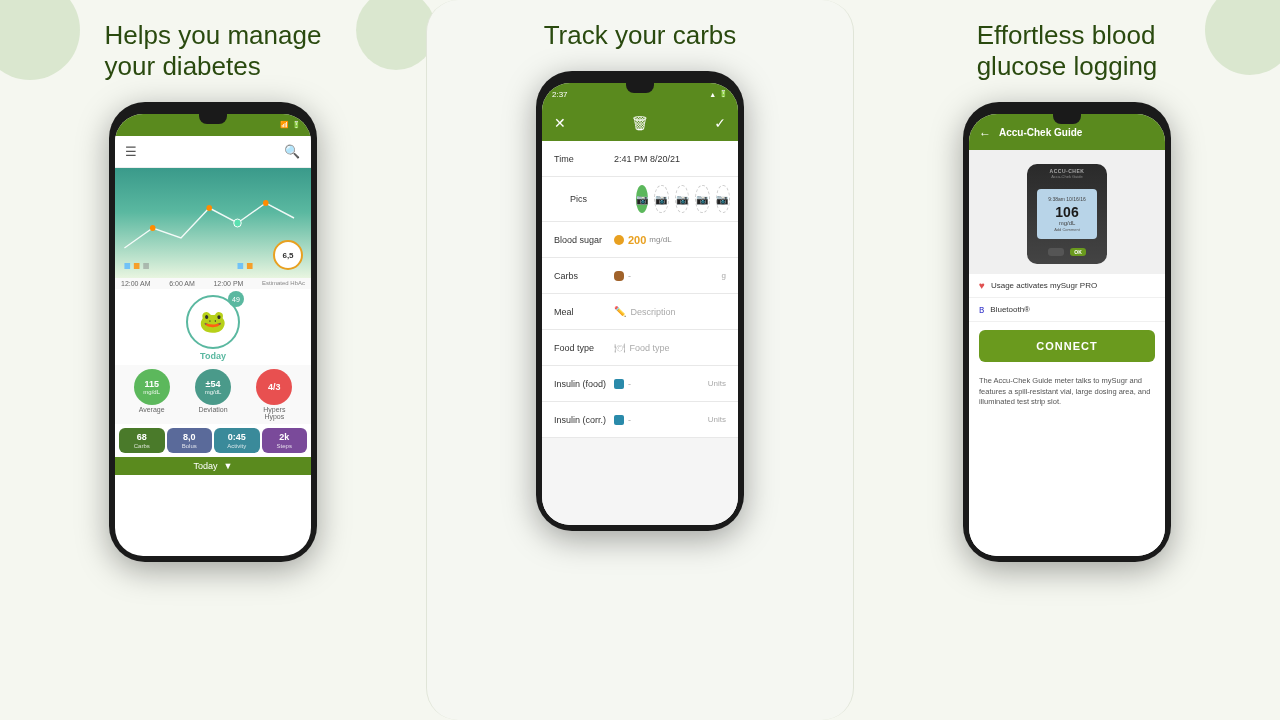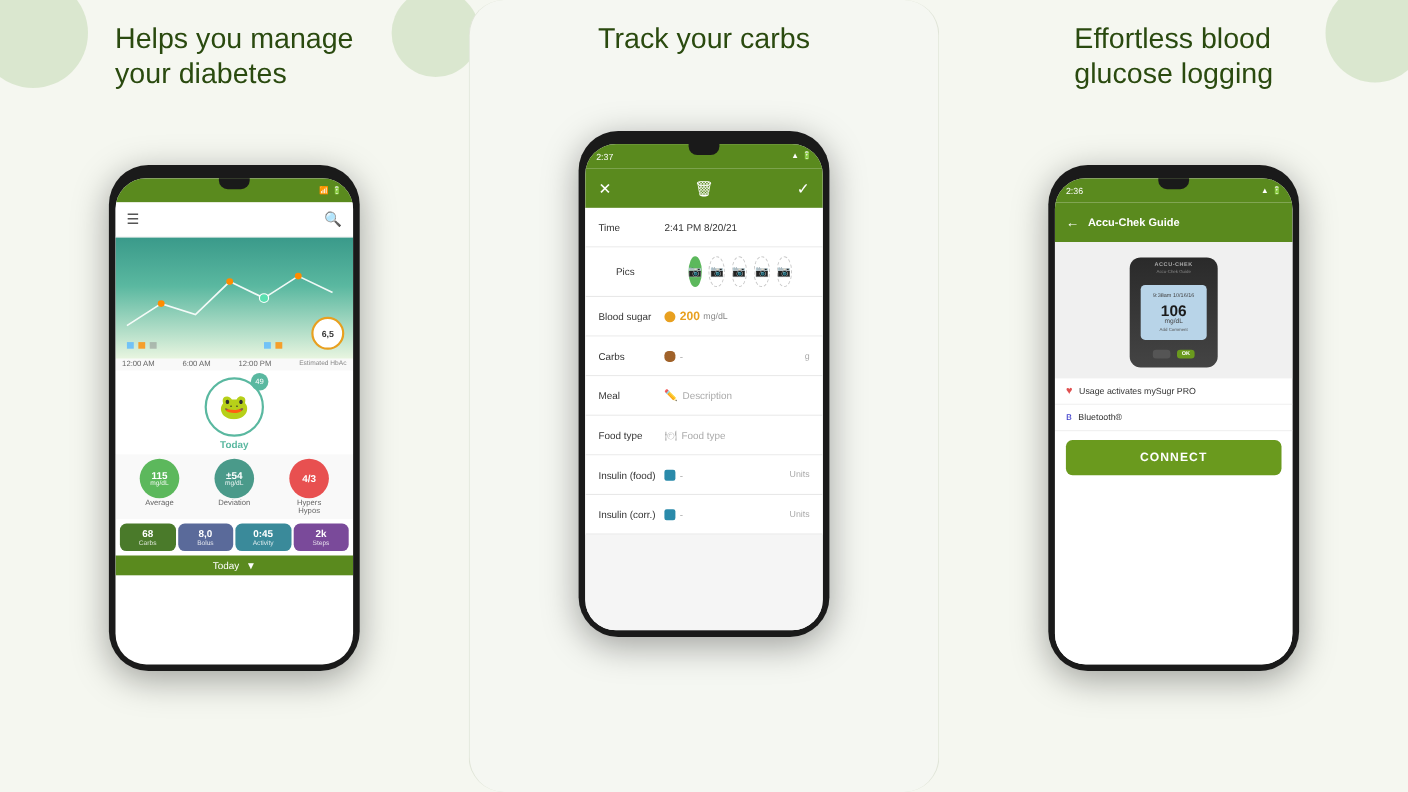--- a/index.html
+++ b/index.html
@@ -40,32 +40,31 @@
       font-size: 26px;
       font-weight: 400;
       color: #2a4a0f;
       line-height: 1.2;
       margin-bottom: 20px;
       z-index: 2;
     }
 
     
     .phone-frame {
-      width: 228px;
+      width: 208px;
       min-height: 460px;
       background: #1a1a1a;
       border-radius: 36px;
       padding: 0;
       position: relative;
       z-index: 2;
       box-shadow: 0 8px 32px rgba(0,0,0,0.35);
       overflow: hidden;
       display: flex;
       flex-direction: column;
-      margin-top: 48px;
     }
     .phone-screen {
       flex: 1;
       background: #fff;
       margin: 12px 6px 6px;
       border-radius: 28px;
       overflow: hidden;
       display: flex;
       flex-direction: column;
     }
@@ -535,27 +534,20 @@
 <div class="panel panel-3">
   <div class="deco-circle" style="width:90px;height:90px;top:-15px;right:-15px;background:rgba(100,160,60,0.18);"></div>
 
   <div class="panel-title" style="white-space:pre-line;">Effortless blood
 glucose logging</div>
 
   <div class="phone-frame">
     <div class="phone-notch"></div>
     <div class="phone-screen">
 
-      <div class="status-bar">
-        <span>2:36</span>
-        <div class="status-icons">
-          <span>▲</span>
-          <span>🔋</span>
-        </div>
-      </div>
 
       <div class="p3-topbar">
         <span style="color:#fff;font-size:12px;">←</span>
         <span class="p3-topbar-title">Accu-Chek Guide</span>
       </div>
 
       <div class="p3-content">
 
         <div class="p3-device-img">
           <div class="p3-device">
@@ -581,16 +573,17 @@
           <span>Usage activates mySugr PRO</span>
         </div>
 
         <div class="p3-feature-row">
           <span class="p3-bt-icon">ʙ</span>
           <span>Bluetooth®</span>
         </div>
 
         <button class="p3-connect-btn">CONNECT</button>
 
+        <div class="p3-description">The Accu-Chek Guide meter talks to mySugr and features a spill-resistant vial, large dosing area, and illuminated test strip slot.</div>
       </div>
     </div>
   </div>
 </div>
 
 </body></html>

